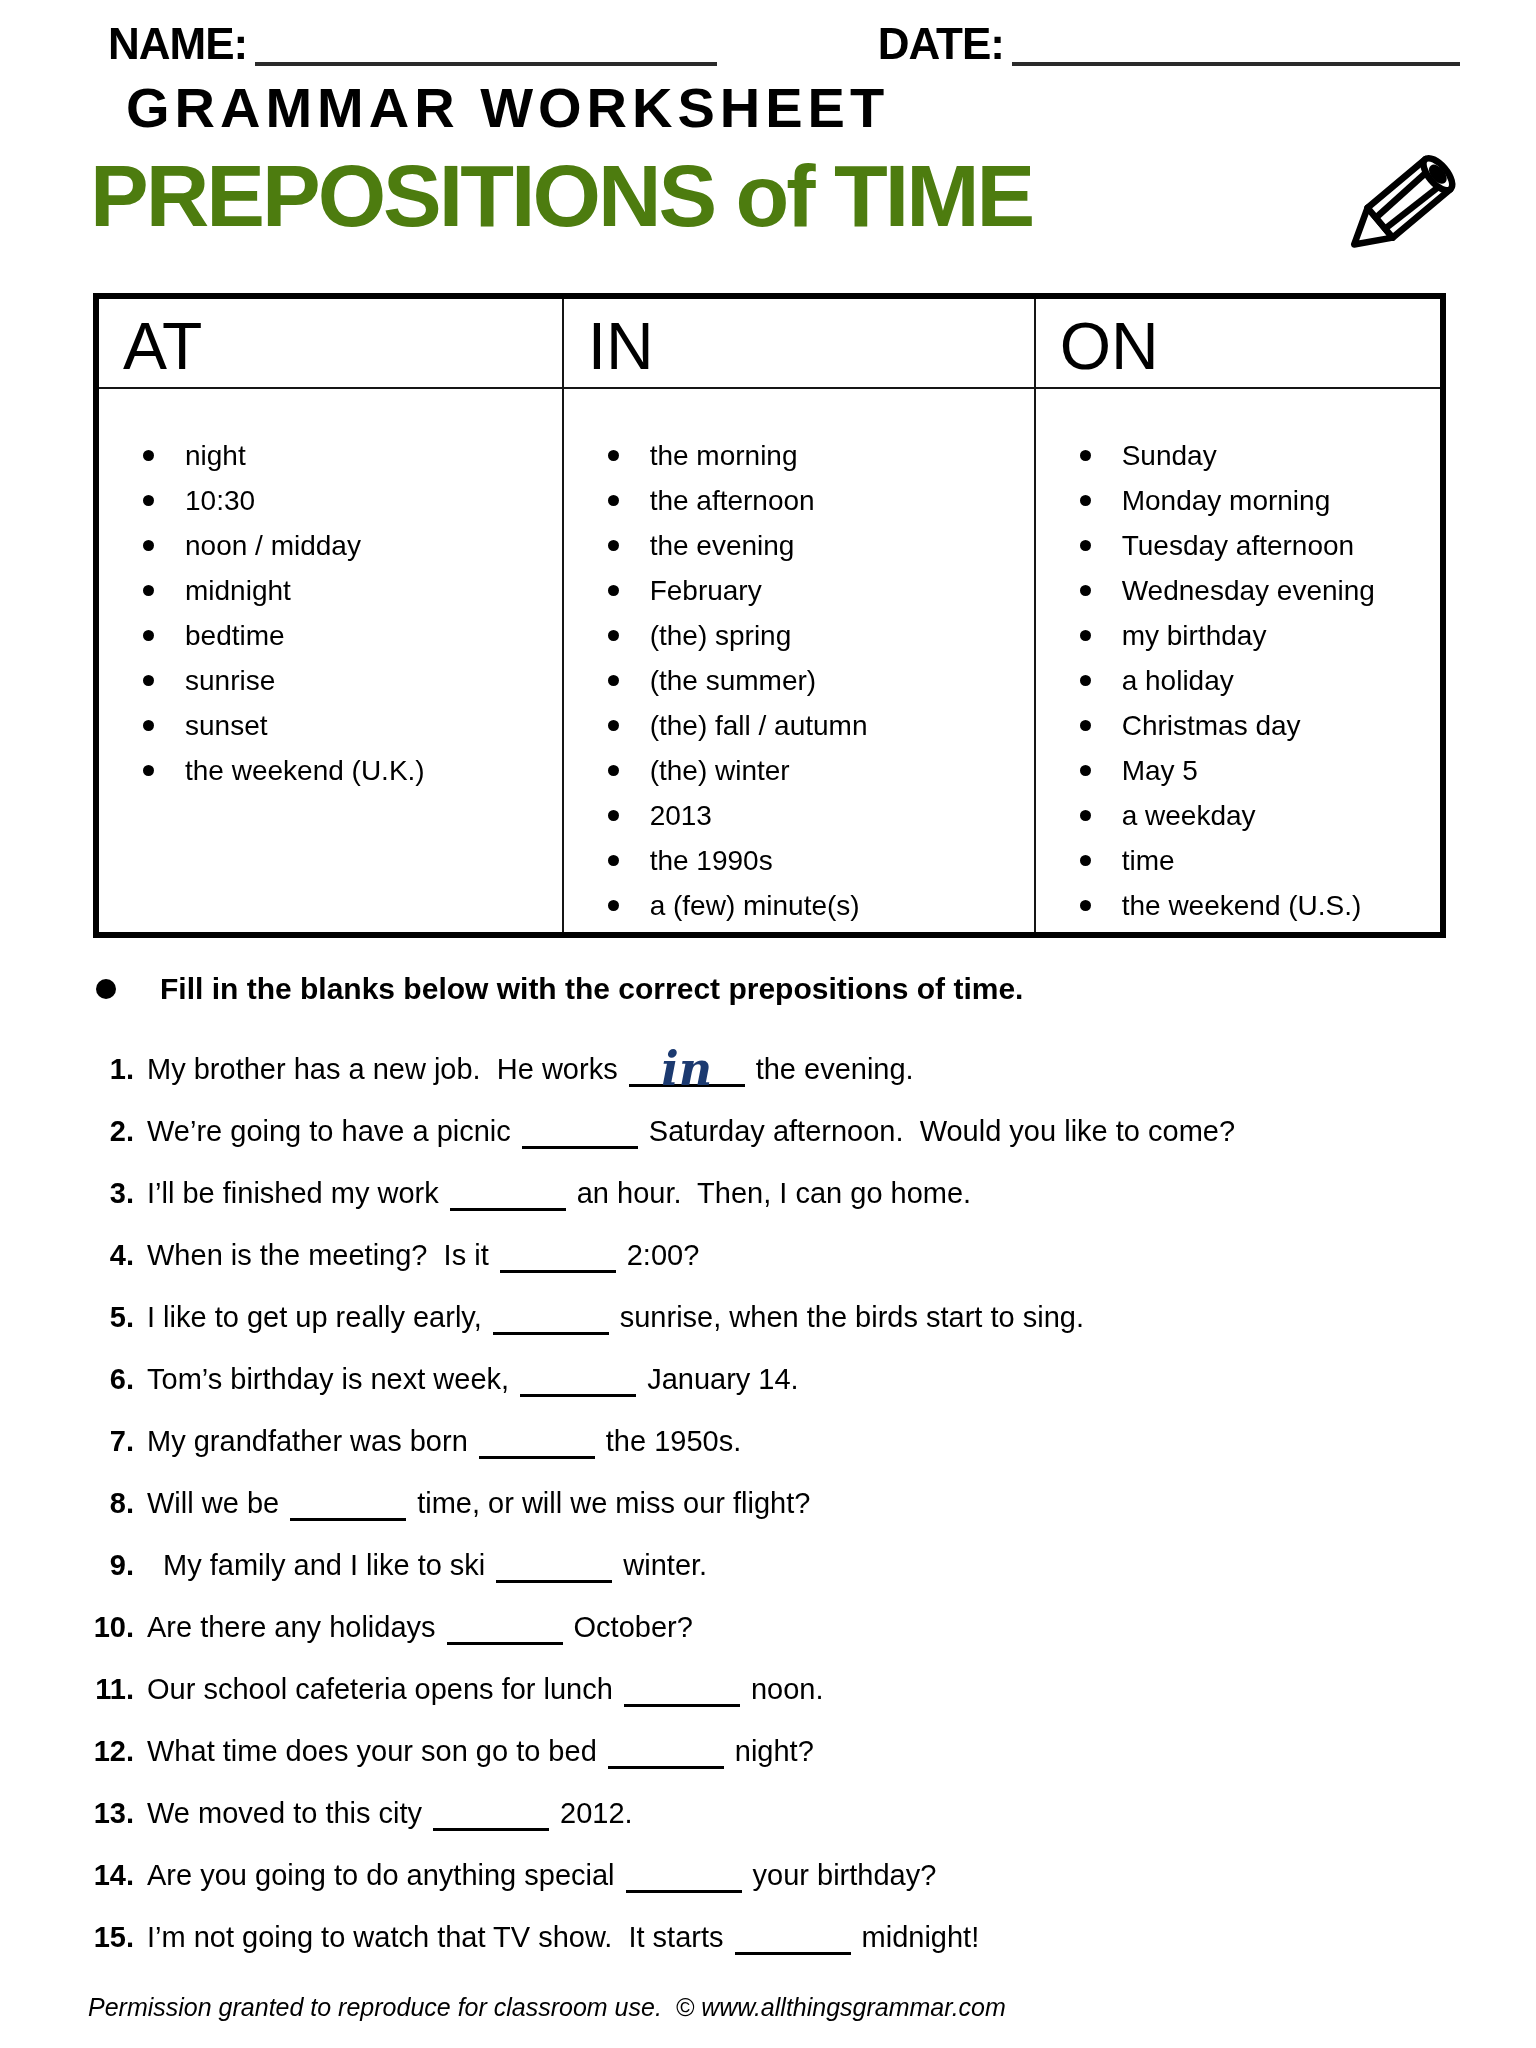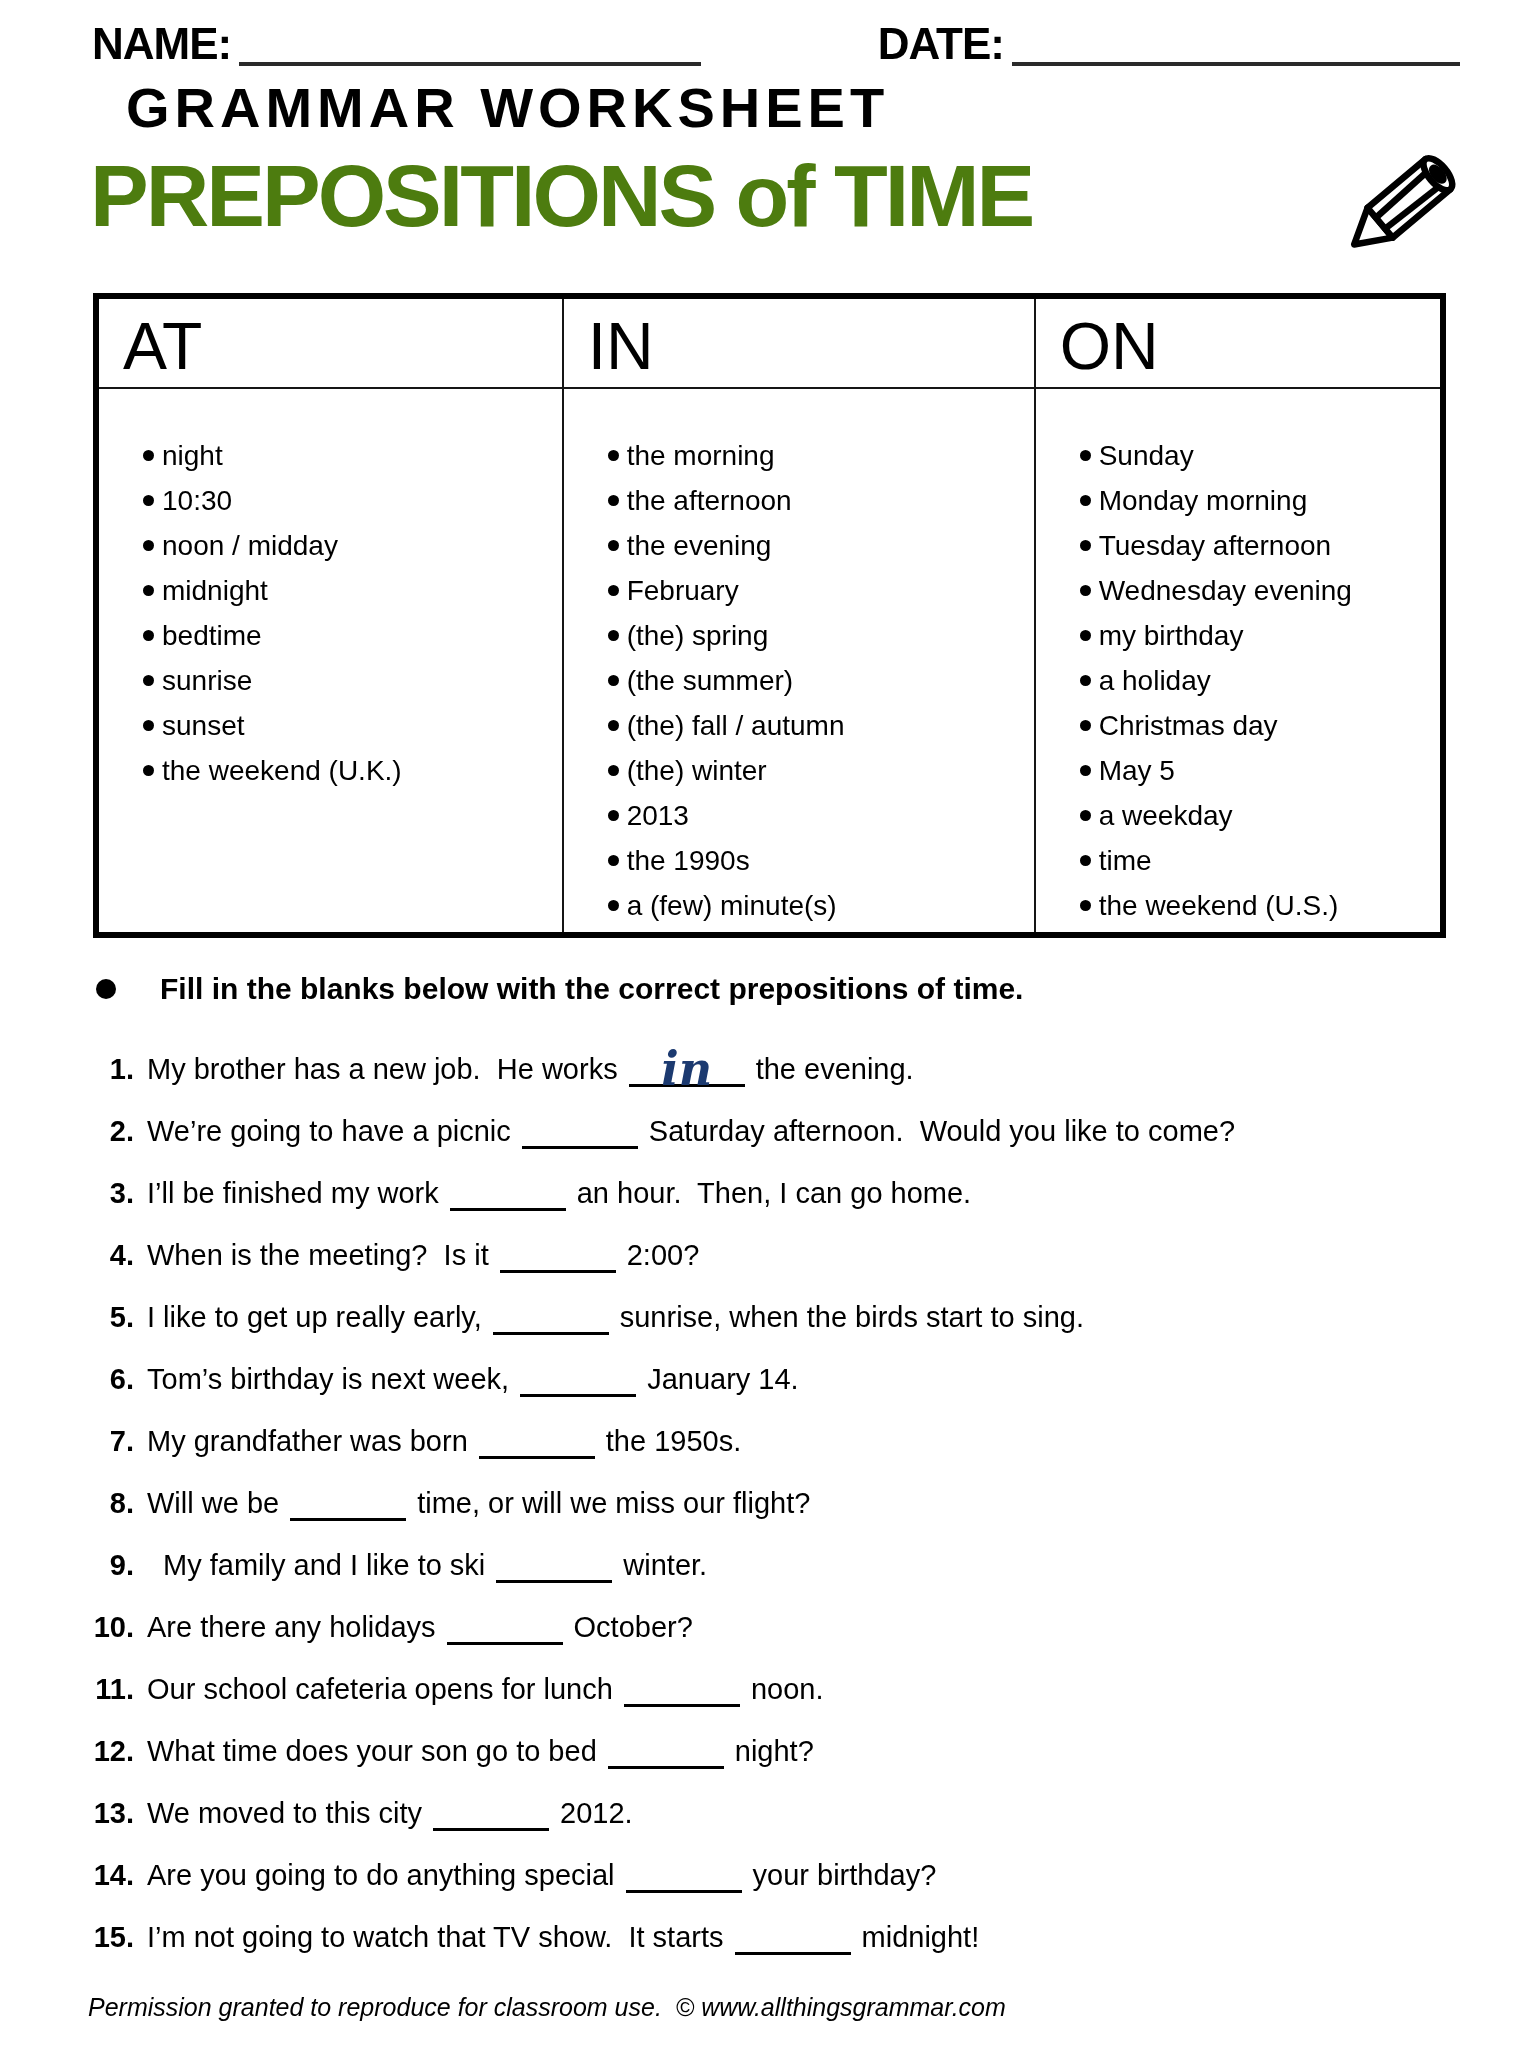--- a/index.html
+++ b/index.html
@@ -14,20 +14,21 @@
   }
 
   
   .top-row {
     position: absolute; left: 92px; top: 22px; width: 1368px;
     display: flex; align-items: flex-end;
   }
   .field-label {
     font-weight: bold; font-size: 44px; line-height: 1;
     letter-spacing: -1px;
+    margin-left: 16px;
   }
   .write-line {
     border-bottom: 4px solid #2a2a2a;
     height: 40px;
     margin-left: 8px;
   }
   .name-line { width: 462px; }
   .date-line { width: 448px; }
   .top-spacer { flex: 1; }
 
@@ -64,21 +65,21 @@
     padding: 14px 0 0 24px;
     letter-spacing: 0px;
   }
   .plist {
     margin: 44px 0 0 0; padding: 0; list-style: none;
     font-size: 28px;
   }
   .plist li {
     position: relative;
     line-height: 45px;
-    padding-left: 63px;
+    padding-left: 86px;
     white-space: nowrap;
   }
   .plist li::before {
     content: "";
     position: absolute; left: 44px; top: 17px;
     width: 11px; height: 11px;
     background: #000; border-radius: 50%;
   }
 
   

